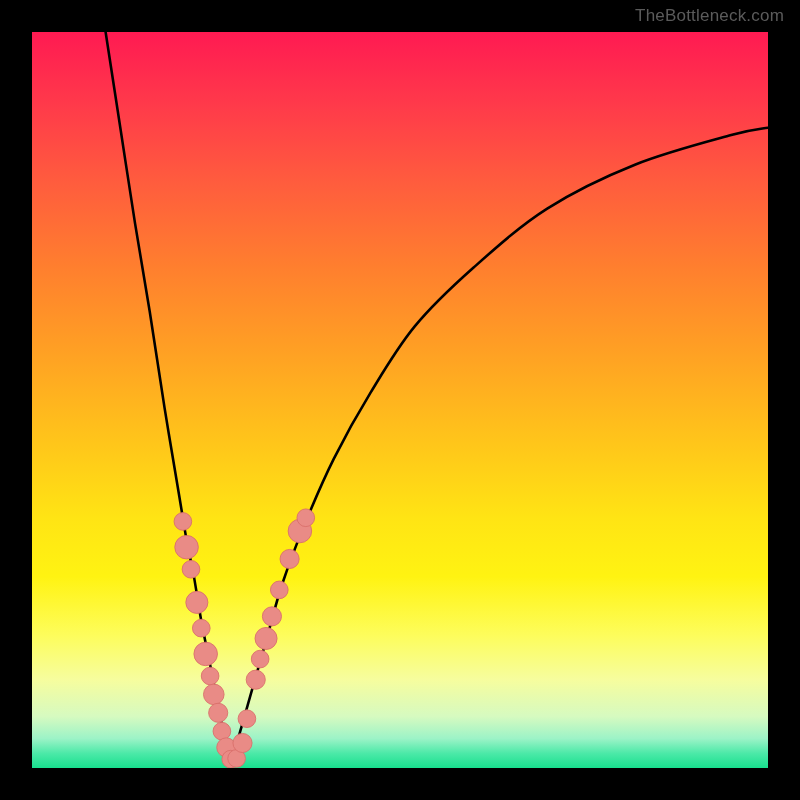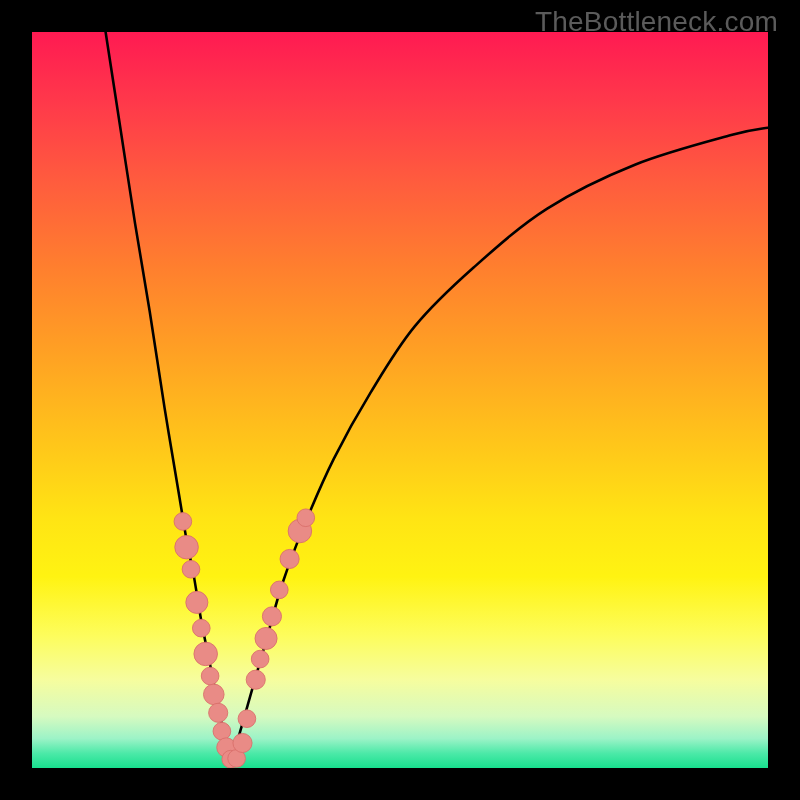--- a/index.html
+++ b/index.html
@@ -42,23 +42,23 @@
       #f6fd9e 88%,
       #d6fac0 93%,
       #9cf3c7 96%,
       #4ce9a8 98%,
       #18e08e 100%
     );
   }
   .watermark {
     position: absolute;
     top: 6px;
-    right: 22px;
+    right: 16px;
     color: #5b5b5b;
-    font-size: 28px;
+    font-size: 17px;
     font-weight: 500;
     letter-spacing: 0.2px;
     user-select: none;
   }
   svg.curve {
     position: absolute;
     inset: 0;
     width: 100%;
     height: 100%;
   }

